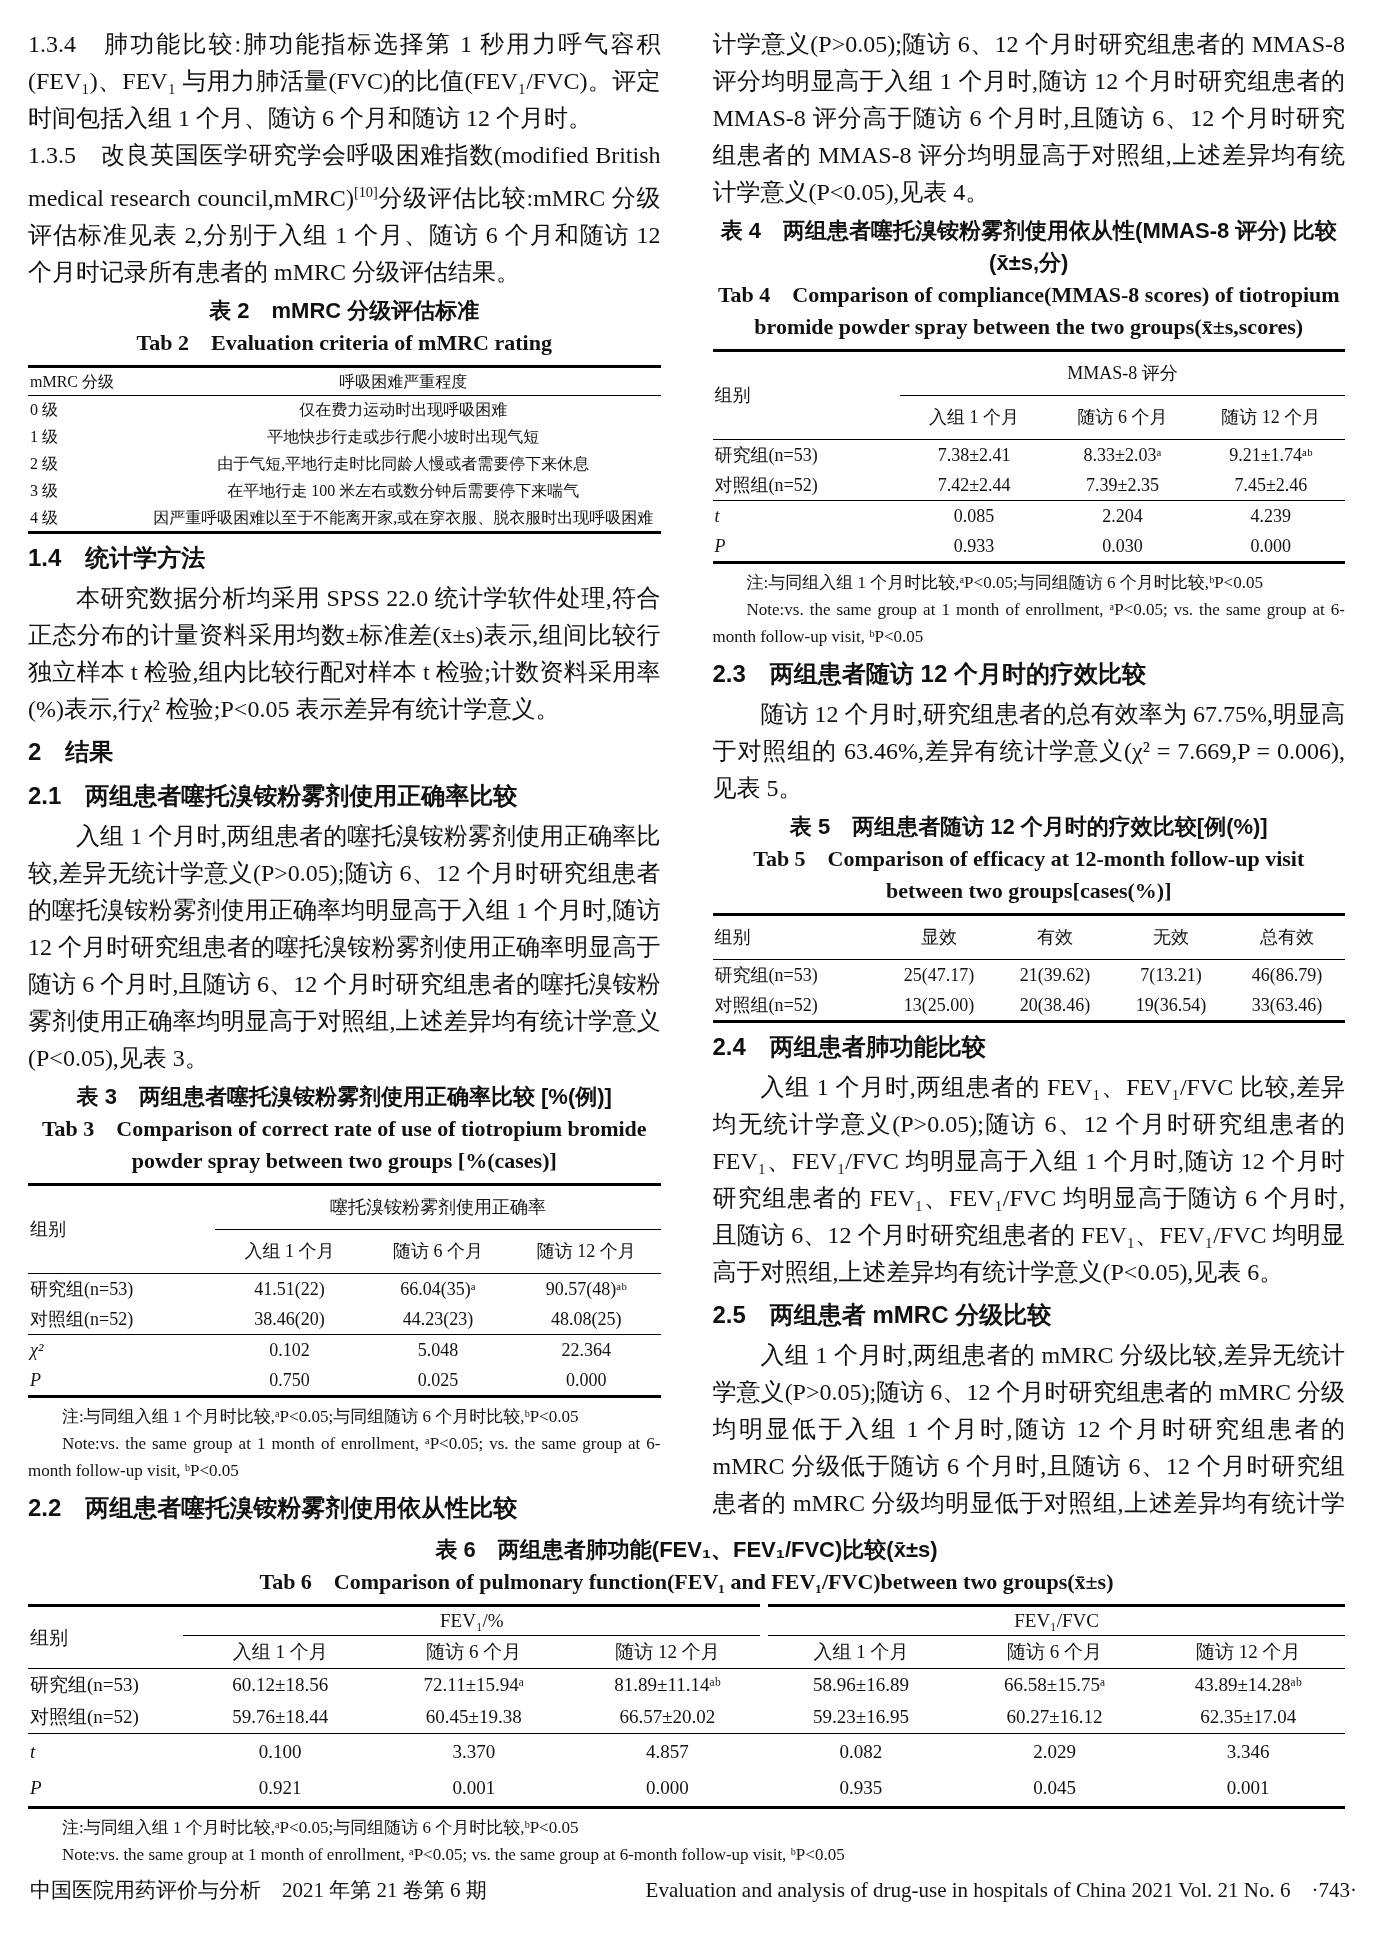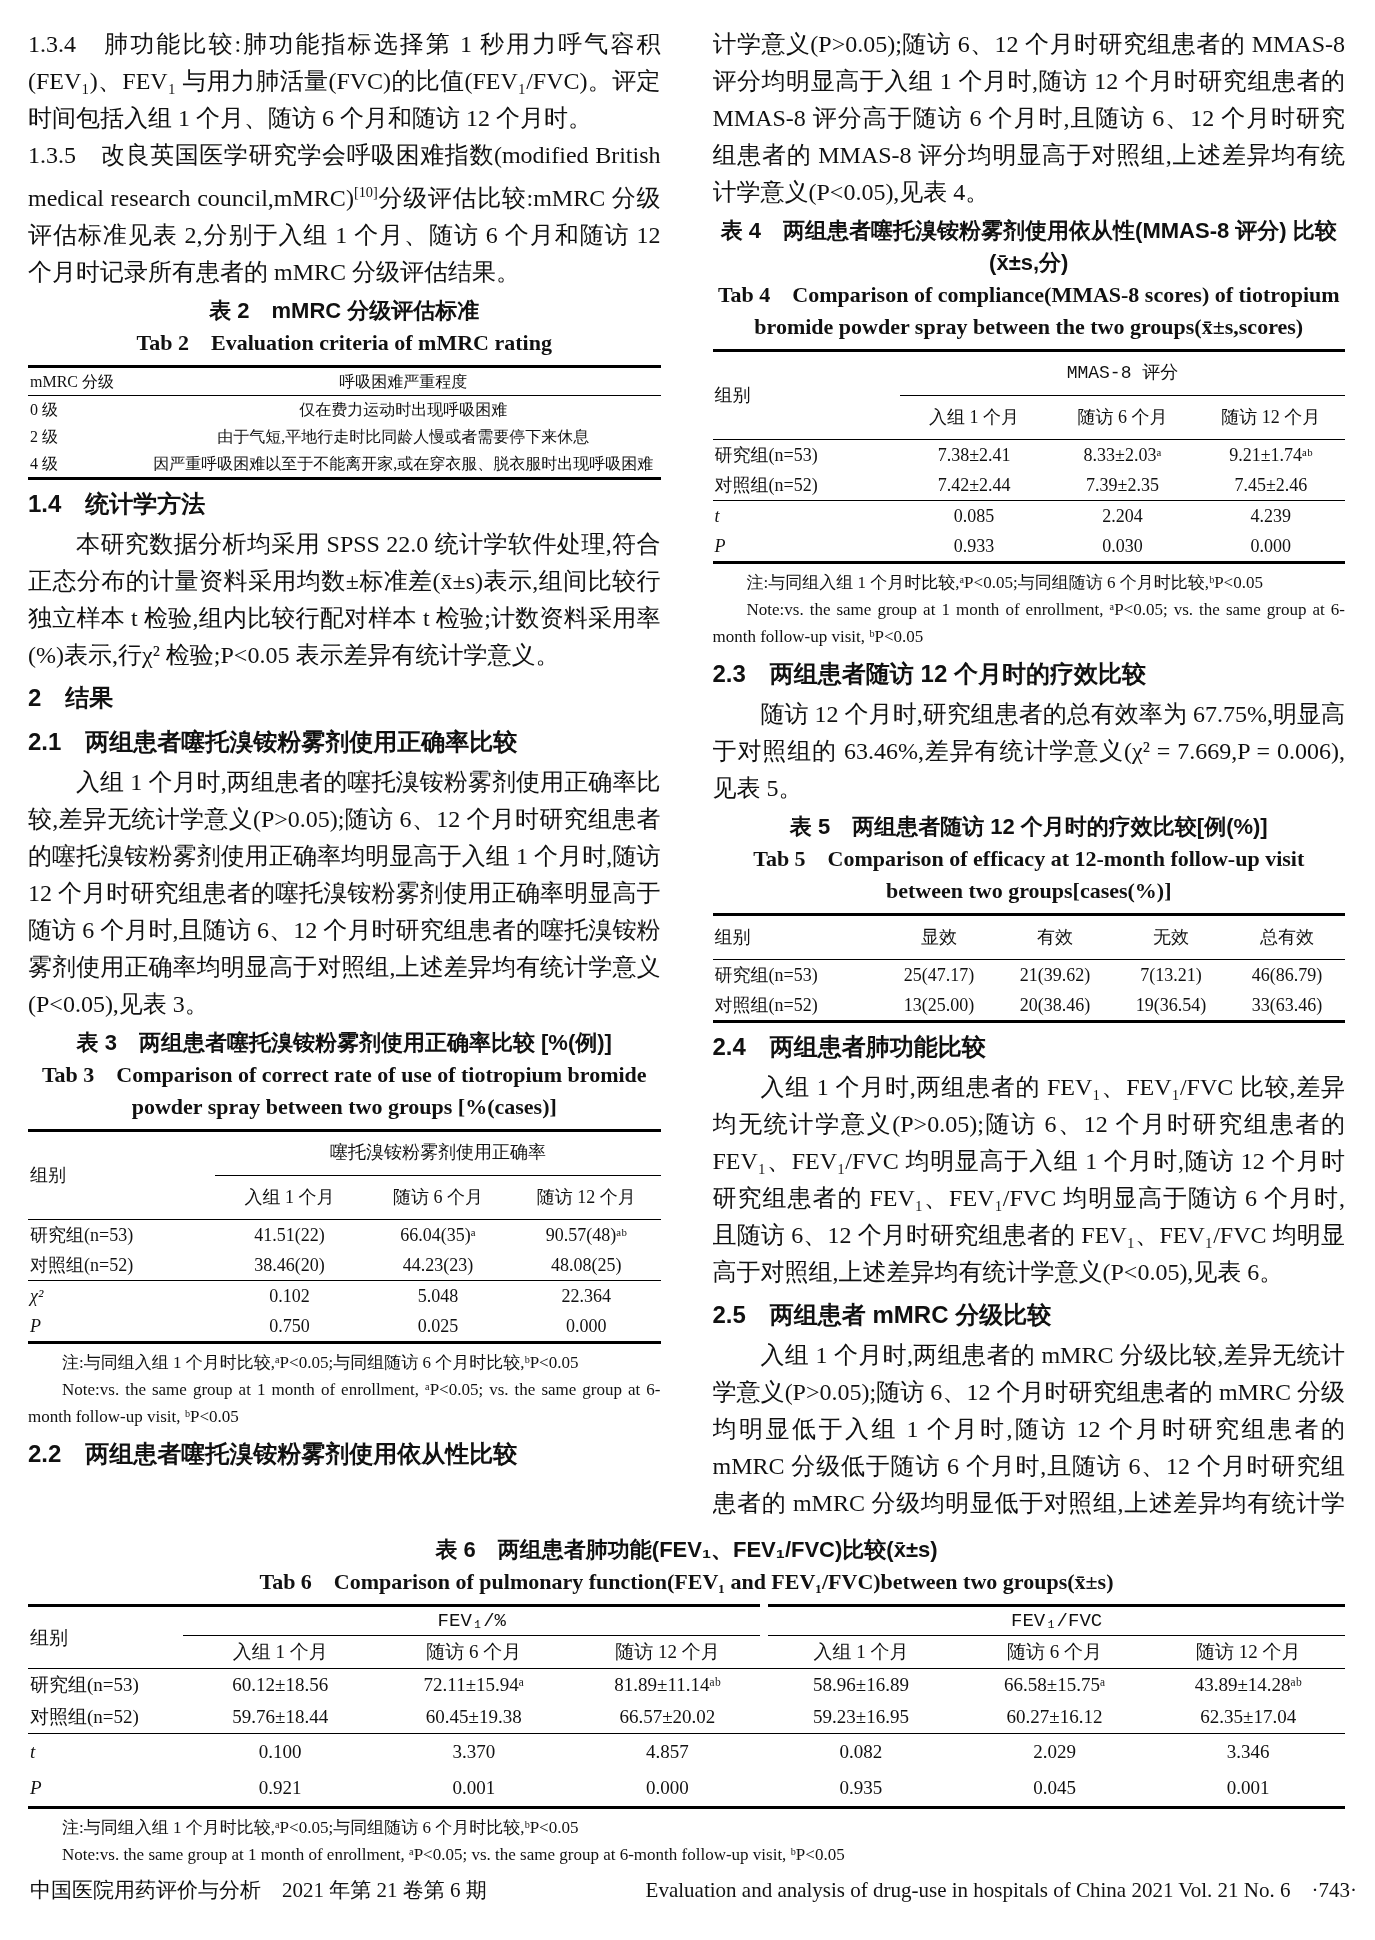--- a/index.html
+++ b/index.html
@@ -12,21 +12,21 @@
   .indent{text-indent:2em;}
   .sec-h{font-family:"Liberation Sans","DejaVu Sans",sans-serif;font-weight:bold;font-size:24px;line-height:40px;margin:4px 0 2px 0;}
   sup.ref{font-size:0.6em;}
   .tab-block{margin:4px 0 2px 0;}
   .tt-zh{font-family:"Liberation Sans","DejaVu Sans",sans-serif;font-weight:bold;font-size:22px;line-height:32px;text-align:center;}
   .tt-en{font-family:"Liberation Serif","DejaVu Serif",serif;font-weight:bold;font-size:22px;line-height:32px;text-align:center;}
   table.paper{width:100%;border-collapse:collapse;border-top:3px solid #000;border-bottom:3px solid #000;margin-top:6px;table-layout:fixed;}
   table.paper th,table.paper td{font-weight:normal;text-align:center;padding:3px 2px;}
   .c-left{text-align:left !important;}
   th.grp{border-bottom:1.5px solid #000;vertical-align:middle;}
-  th.span-h{border-bottom:1.5px solid #000;font-family:Liberation Mono, monospace;}
+  th.span-h{border-bottom:1.5px solid #000;}
   th.gap-r{border-right:8px solid #fff;}
   tr.sub-row th{border-bottom:1.5px solid #000;}
   tr.rule-above td{border-top:1.5px solid #000;}
   tr.head-row th{border-bottom:1.5px solid #000;}
   .t2{font-size:16px;}
   .t2 td,.t2 th{padding:2px 2px;line-height:21px;}
   .t3,.t4{font-size:18px;}
   .t3 td,.t4 td{padding:4px 2px;line-height:24px;}
   .t5{font-size:18px;}
   .t5 td{padding:4px 2px;line-height:24px;}
@@ -60,22 +60,30 @@
               <th class="c-left" style="width:18%">mMRC 分级</th>
               <th>呼吸困难严重程度</th>
             </tr>
           </thead>
           <tbody>
             <tr>
                 <td class="c-left">0 级</td>
                 <td>仅在费力运动时出现呼吸困难</td>
               </tr>
             <tr>
+                <td class="c-left">1 级</td>
+                <td>平地快步行走或步行爬小坡时出现气短</td>
+              </tr>
+            <tr>
                 <td class="c-left">2 级</td>
                 <td>由于气短,平地行走时比同龄人慢或者需要停下来休息</td>
+              </tr>
+            <tr>
+                <td class="c-left">3 级</td>
+                <td>在平地行走 100 米左右或数分钟后需要停下来喘气</td>
               </tr>
             <tr>
                 <td class="c-left">4 级</td>
                 <td>因严重呼吸困难以至于不能离开家,或在穿衣服、脱衣服时出现呼吸困难</td>
               </tr>
           </tbody>
         </table>
       </div>
 
       <div class="sec-h">1.4　统计学方法</div>

